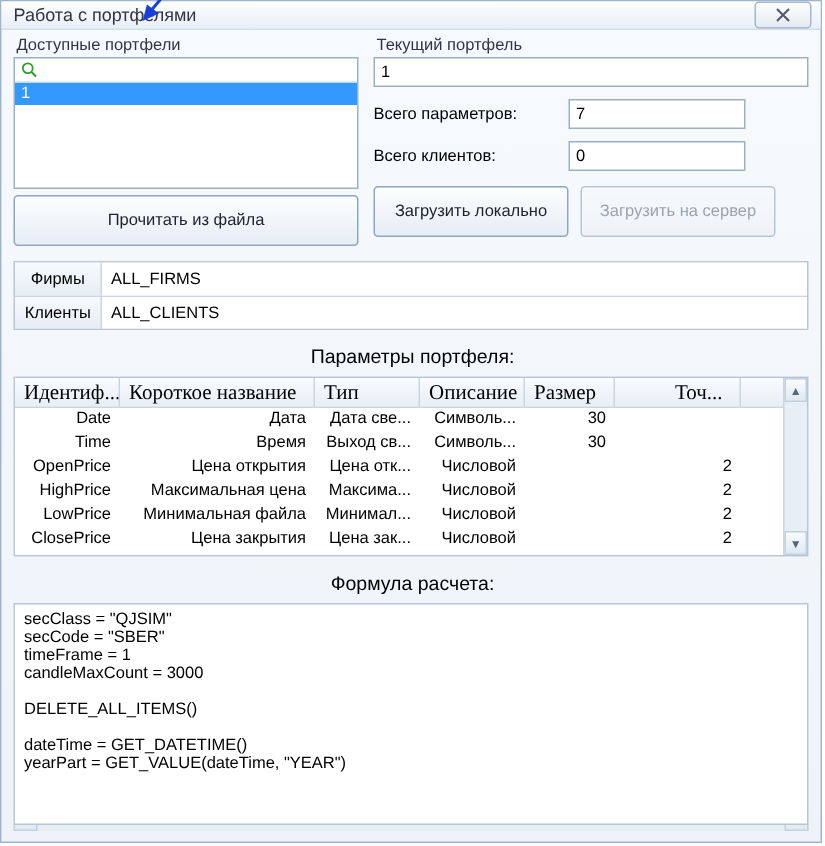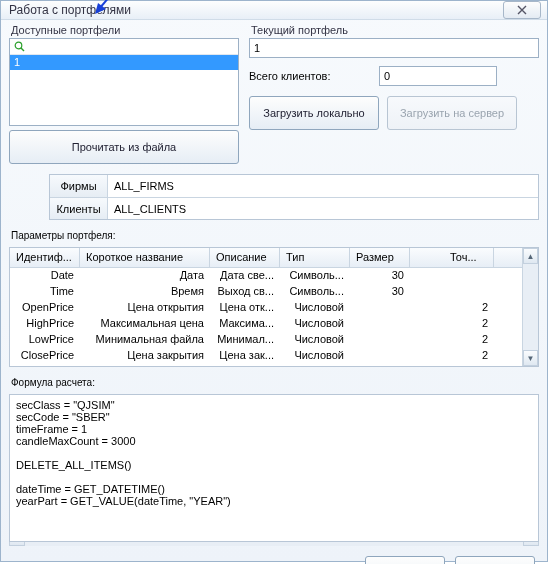--- a/index.html
+++ b/index.html
@@ -146,21 +146,20 @@
   .arrow-mark {
     position:absolute;
     top:-13px; left:94px;
     pointer-events:none;
   }
 
   .tabs-grid {
     margin-top: 6px;
     border: 1px solid #b8c6d6;
     background: #eef3f8;
-    margin-left: 40px;
   }
   .tabs-row {
     display: flex;
     align-items: stretch;
     height: 22px;
   }
   .tabs-row + .tabs-row { border-top: 1px solid #c9d5e1; }
   .tab-cell-label {
     width: 58px;
     background: linear-gradient(#f7fafd,#e6edf4);
@@ -172,43 +171,45 @@
   }
   .tab-cell-value {
     flex: 1;
     background: #fff;
     display: flex;
     align-items: center;
     padding: 0 6px;
   }
 
   .section-label {
-    font-size: 10px;
+    font-size: 13px;
     margin: 6px 0 2px 2px;
+    text-align: center;
   }
   .param-table {
     border: 1px solid #b8c6d6;
     background: #fff;
     height: 120px;
     position: relative;
     display: flex;
   }
   .param-table-inner { flex:1; overflow:hidden; }
   .pt-head {
     display: flex;
     height: 20px;
     background: linear-gradient(#fafcfe,#e7eef6);
     border-bottom: 1px solid #c9d5e1;
   }
   .pt-head .hc {
     border-right: 1px solid #c9d5e1;
     padding: 3px 4px 0 6px;
-    font-size: 11px;
+    font-size: 14px;
     white-space: nowrap;
     overflow: hidden;
+    font-family: Liberation Serif, serif;
   }
   .pt-row {
     display: flex;
     height: 16px;
   }
   .pt-row .c {
     padding: 1px 6px 0 6px;
     font-size: 11px;
     white-space: nowrap;
     overflow: hidden;
@@ -300,20 +301,24 @@
             <div class="list-item">1</div>
           </div>
         </div>
         <button class="btn btn-wide" style="width:100%;">Прочитать из файла</button>
       </div>
 
       <div class="col-right">
         <div class="group-label">Текущий портфель</div>
         <input class="current-input" value="1" style="">
         <div class="param-row">
+          <span class="plabel">Всего параметров:</span>
+          <input class="pval" value="7" style="">
+        </div>
+        <div class="param-row">
           <span class="plabel">Всего клиентов:</span>
           <input class="pval" value="0" style="">
         </div>
         <div class="load-row">
           <button class="btn">Загрузить локально</button>
           <button class="btn disabled">Загрузить на сервер</button>
           <svg class="arrow-mark" width="26" height="30" viewBox="0 0 26 30">
             <line x1="22" y1="2" x2="5" y2="22" stroke="#1840d8" stroke-width="2"></line>
             <polygon points="1,27 4,16 12,22" fill="#1840d8"></polygon>
           </svg>
@@ -331,22 +336,22 @@
         <div class="tab-cell-value">ALL_CLIENTS</div>
       </div>
     </div>
 
     <div class="section-label">Параметры портфеля:</div>
     <div class="param-table">
       <div class="param-table-inner">
         <div class="pt-head">
           <div class="hc w-id">Идентиф...</div>
           <div class="hc w-short">Короткое название</div>
+          <div class="hc w-type">Тип</div>
           <div class="hc w-desc">Описание</div>
-          <div class="hc w-type">Тип</div>
           <div class="hc w-size">Размер</div>
           <div class="hc w-prec">Точ...</div>
         </div>
         <div id="pt-body">
             <div class="pt-row">
               <div class="c w-id">Date</div>
               <div class="c w-short">Дата</div>
               <div class="c w-desc">Дата све...</div>
               <div class="c w-type">Символь...</div>
               <div class="c w-size">30</div>

